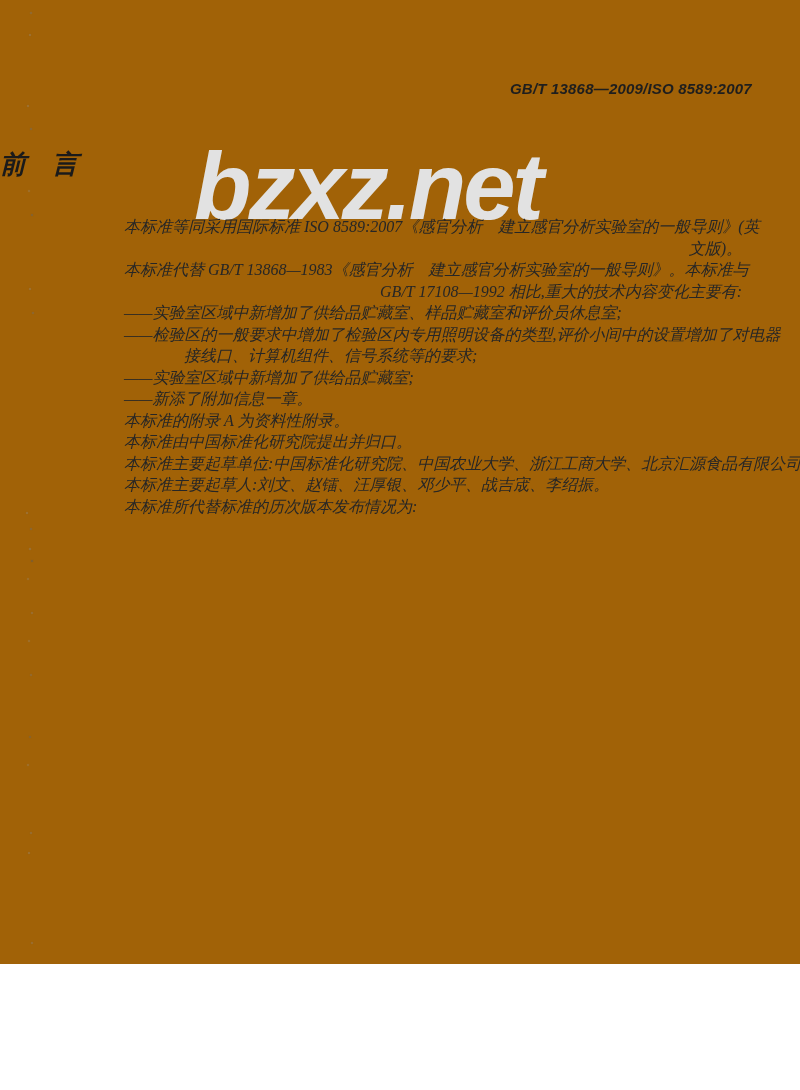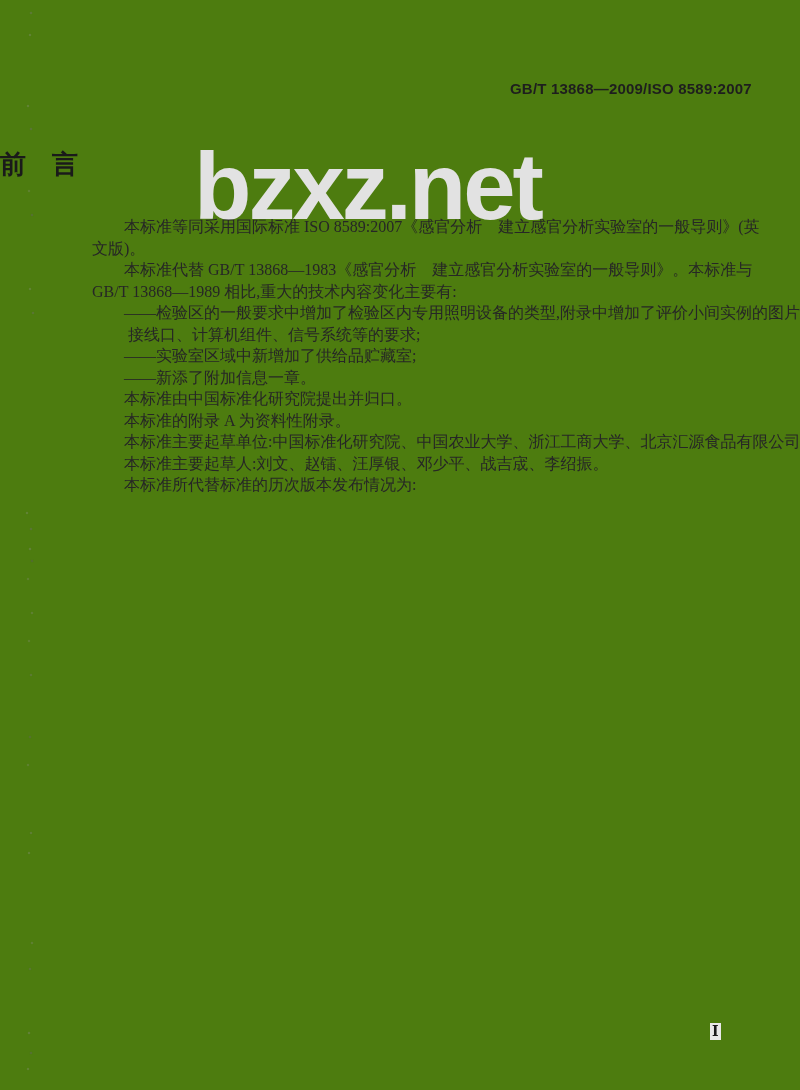--- a/index.html
+++ b/index.html
@@ -1,22 +1,23 @@
 <!DOCTYPE html>
 <html><head>
 <meta charset="utf-8">
 <style>
   html, body { margin: 0; padding: 0; background: #ffffff; }
   .page {
     position: relative;
     width: 800px;
-    height: 1090px;
-    background: #4d7c0f;
+    height: 964px;
+    background: #a16207;
     overflow: hidden;
     font-family: "Liberation Serif", "DejaVu Serif", serif;
+    font-style: italic;
   }
   
   .noise {
     position: absolute;
     top: 0; left: 0;
     width: 2px; height: 2px;
     background: transparent;
     box-shadow:
       30px 12px 1px rgba(120,120,120,0.45),
       29px 34px 1px rgba(150,150,150,0.35),
@@ -83,23 +84,23 @@
     position: absolute;
     left: 92px;
     top: 216px;
     width: 650px;
     font-size: 16px;
     line-height: 21.5px;
     color: #262626;
     z-index: 1;
   }
   .line { white-space: nowrap; }
-  .ind0 { margin-left: 0; }
+  .ind0 { margin-left: 0; text-align: right; }
   .ind2 { margin-left: 32px; }
-  .ind4 { margin-left: 36px; }
+  .ind4 { margin-left: 92px; }
   .page-num {
     position: absolute;
     left: 710px;
     top: 1023px;
     font-size: 14px;
     font-weight: bold;
     color: #1b1b1b;
     background: #e9e9e9;
     padding: 0 2px;
     z-index: 1;
@@ -115,27 +116,28 @@
   <div class="std-number">GB/T 13868—2009/ISO 8589:2007</div>
 
   <div class="watermark">bzxz.net</div>
 
   <div class="doc-title">前　言</div>
 
   <div class="body-text">
     <div class="line ind2">本标准等同采用国际标准 ISO 8589:2007《感官分析　建立感官分析实验室的一般导则》(英</div>
     <div class="line ind0">文版)。</div>
     <div class="line ind2">本标准代替 GB/T 13868—1983《感官分析　建立感官分析实验室的一般导则》。本标准与</div>
-    <div class="line ind0">GB/T 13868—1989 相比,重大的技术内容变化主要有:</div>
-    <div class="line ind2">——检验区的一般要求中增加了检验区内专用照明设备的类型,附录中增加了评价小间实例的图片</div>
+    <div class="line ind0">GB/T 17108—1992 相比,重大的技术内容变化主要有:</div>
+    <div class="line ind2">——实验室区域中新增加了供给品贮藏室、样品贮藏室和评价员休息室;</div>
+    <div class="line ind2">——检验区的一般要求中增加了检验区内专用照明设备的类型,评价小间中的设置增加了对电器</div>
     <div class="line ind4">接线口、计算机组件、信号系统等的要求;</div>
     <div class="line ind2">——实验室区域中新增加了供给品贮藏室;</div>
     <div class="line ind2">——新添了附加信息一章。</div>
+    <div class="line ind2">本标准的附录 A 为资料性附录。</div>
     <div class="line ind2">本标准由中国标准化研究院提出并归口。</div>
-    <div class="line ind2">本标准的附录 A 为资料性附录。</div>
     <div class="line ind2">本标准主要起草单位:中国标准化研究院、中国农业大学、浙江工商大学、北京汇源食品有限公司。</div>
     <div class="line ind2">本标准主要起草人:刘文、赵镭、汪厚银、邓少平、战吉宬、李绍振。</div>
     <div class="line ind2">本标准所代替标准的历次版本发布情况为:</div>
   </div>
 
   <div class="page-num">Ⅰ</div>
 
 </div>
 
 </body></html>

